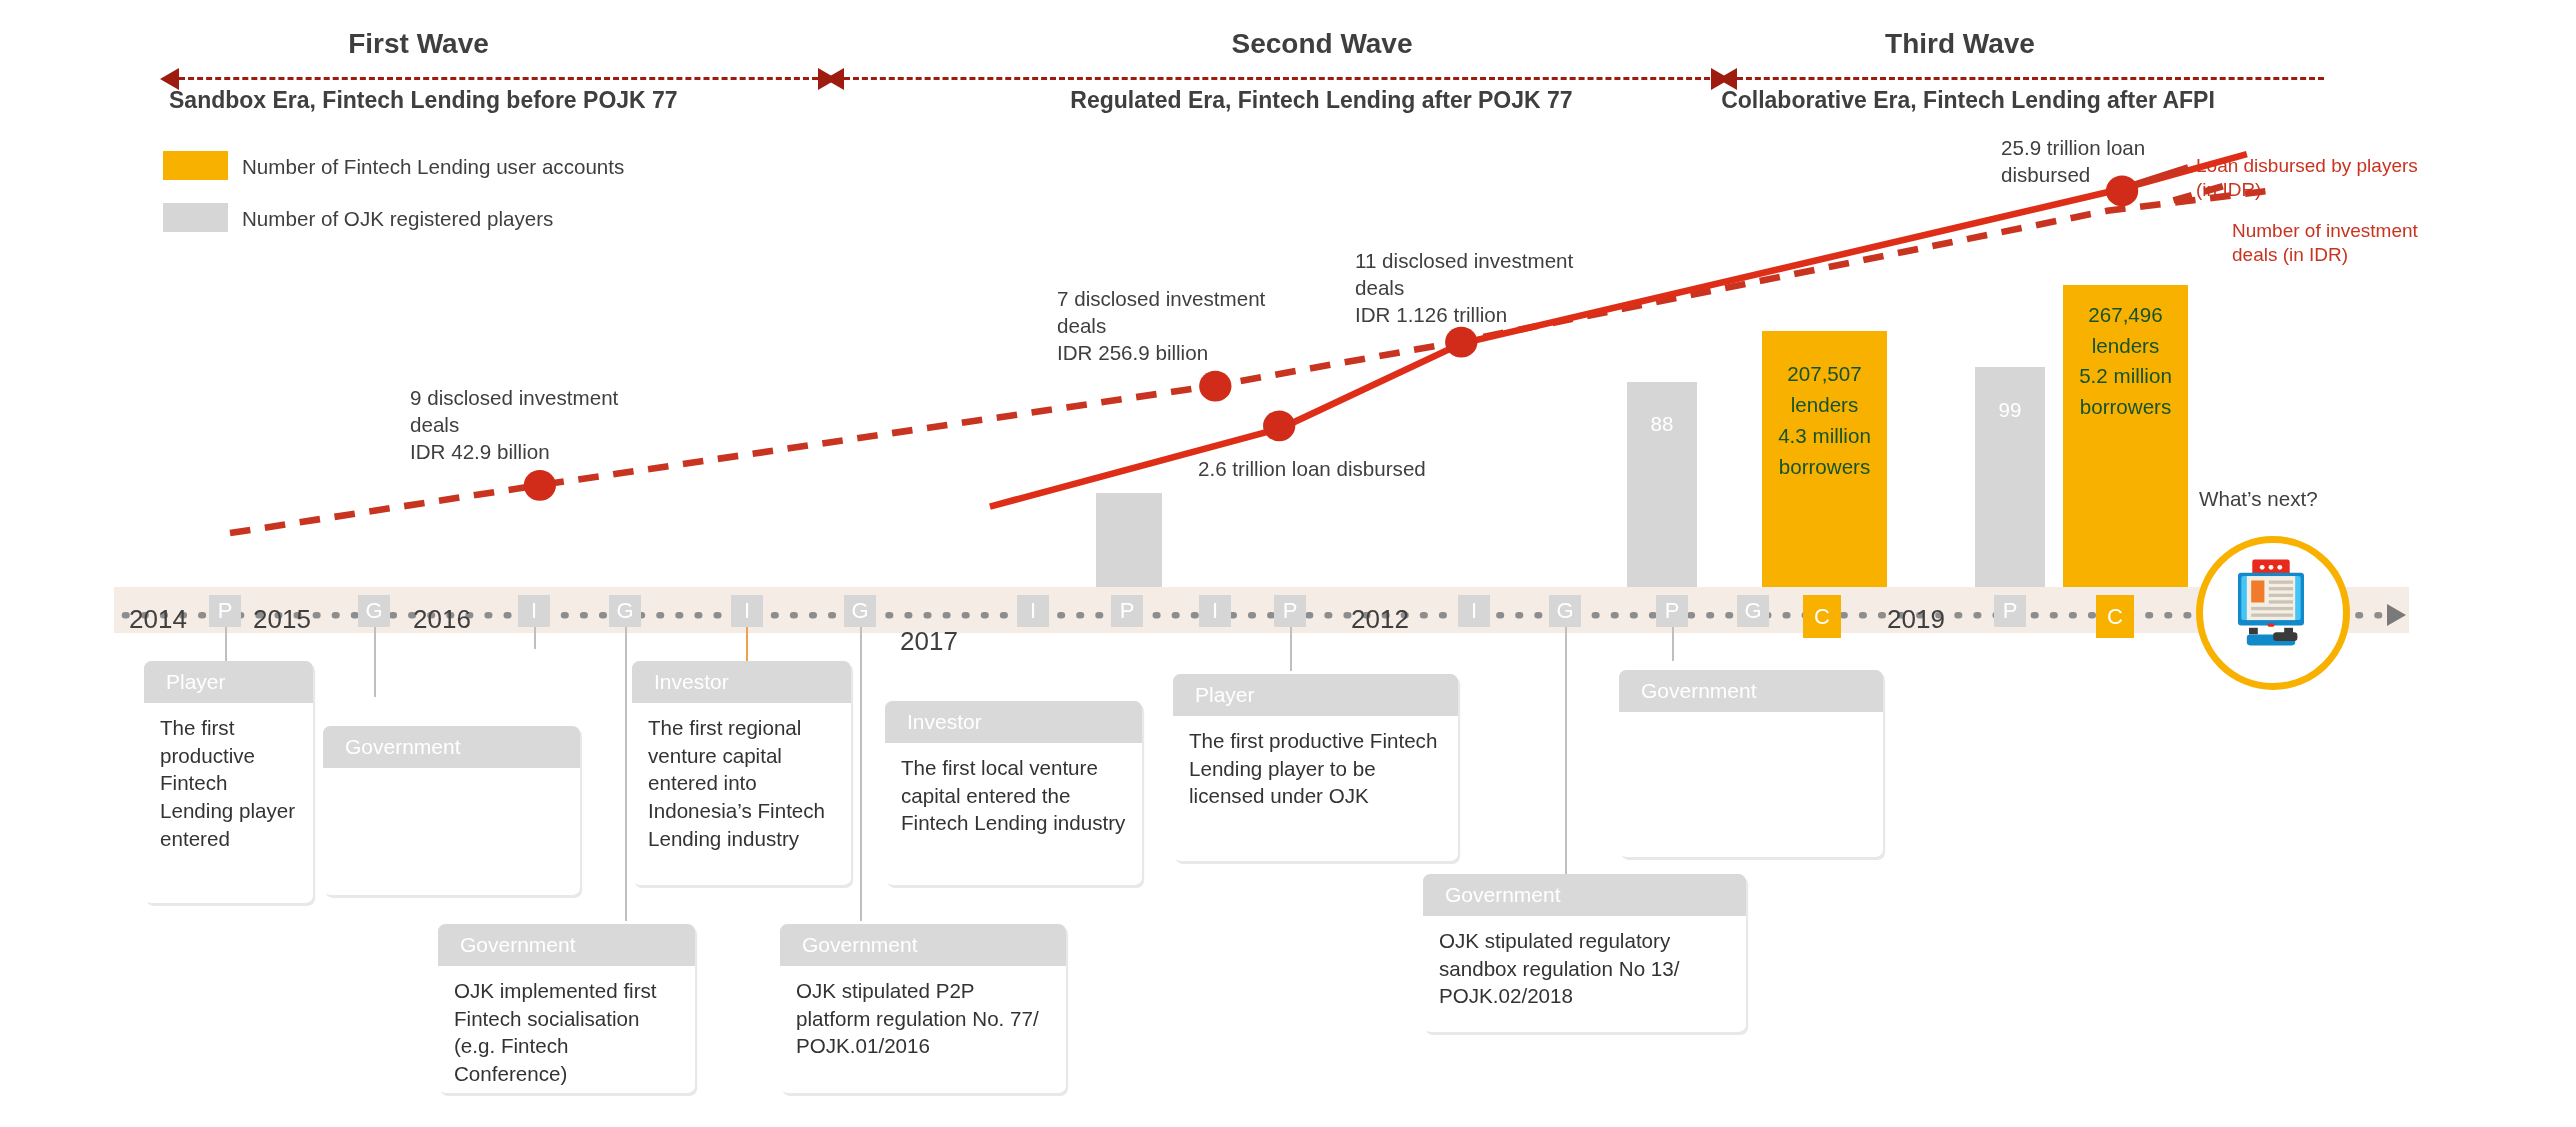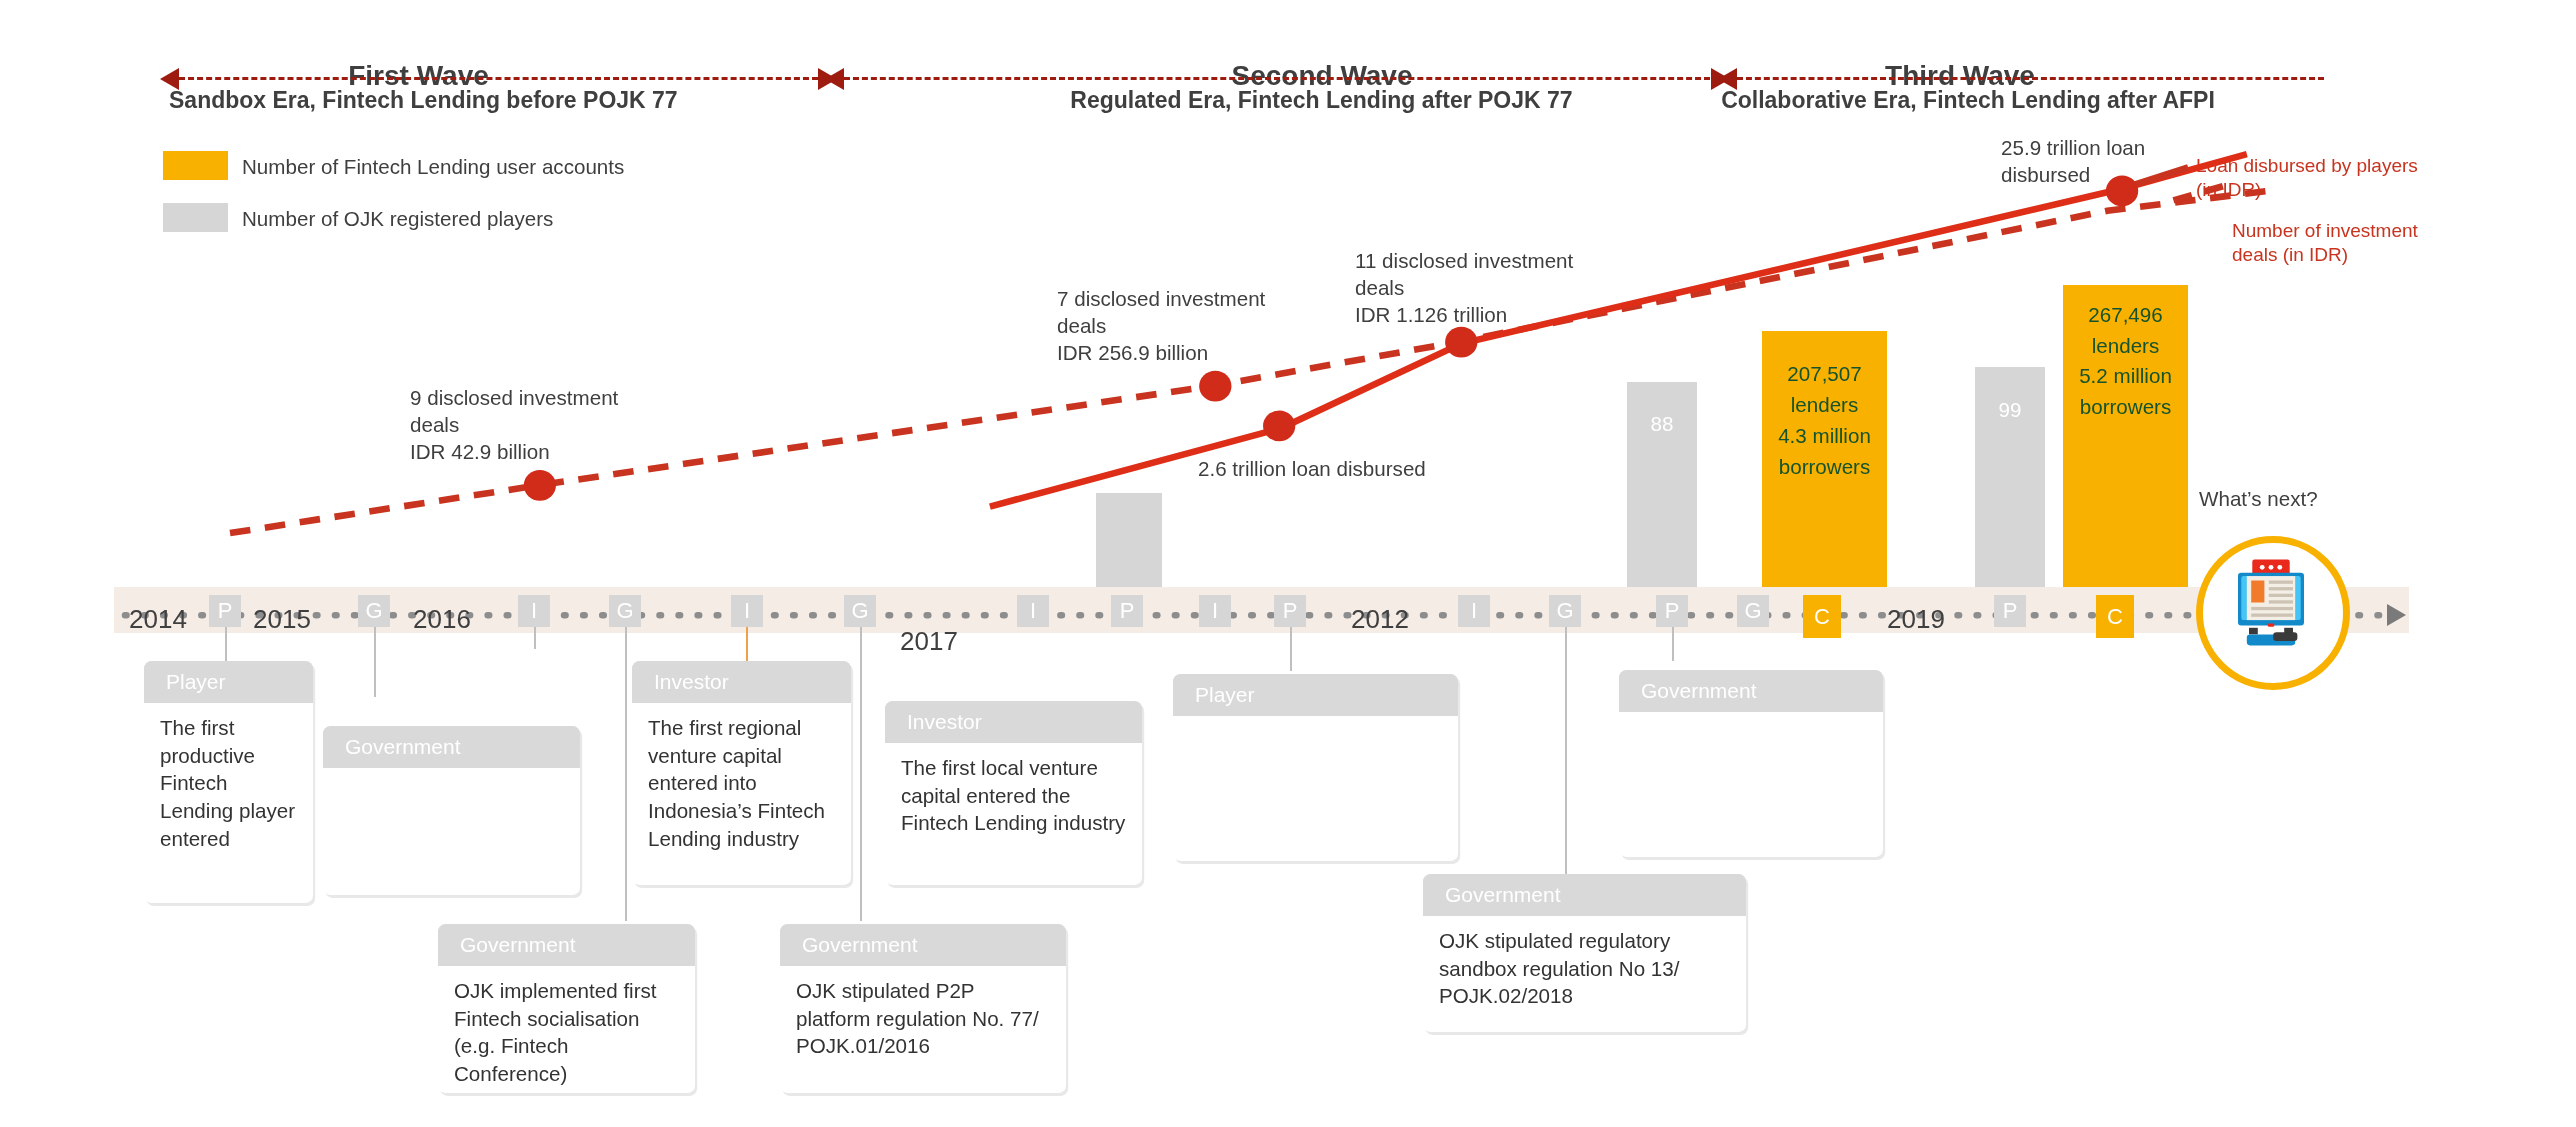--- a/index.html
+++ b/index.html
@@ -6,21 +6,20 @@
   body{
     width:2576px;height:1127px;position:relative;overflow:hidden;
     font-family:"Liberation Sans","DejaVu Sans",sans-serif;
     color:#404040;
   }
 
   
   .wave-title{
     position:absolute;text-align:center;font-weight:bold;font-size:28px;color:#3f3f3f;
     white-space:nowrap;
-    margin-top:32px;
   }
   .wave-sub{
     position:absolute;text-align:center;font-weight:bold;font-size:23px;color:#3f3f3f;
     white-space:nowrap;
   }
   .wave-line{
     position:absolute;height:0;border-top:3.7px dashed #9e1b10;top:77px;
   }
   .arrow-l,.arrow-r{position:absolute;top:68px;width:0;height:0;}
   .arrow-l{border-top:11px solid transparent;border-bottom:11px solid transparent;border-right:19px solid #9e1b10;}
@@ -258,20 +257,21 @@
   <div class="card-body">OJK stipulated P2P platform regulation No. 77/ POJK.01/2016</div>
 </div>
 
 <div class="card" style="left:885px;top:701px;width:257px;height:184px;">
   <div class="card-head">Investor</div>
   <div class="card-body">The first local venture capital entered the Fintech Lending industry</div>
 </div>
 
 <div class="card" style="left:1173px;top:674px;width:285px;height:187px;">
   <div class="card-head">Player</div>
+  <div class="card-body">The first productive Fintech Lending player to be licensed under OJK</div>
 </div>
 
 <div class="card" style="left:1423px;top:874px;width:323px;height:158px;">
   <div class="card-head">Government</div>
   <div class="card-body">OJK stipulated regulatory sandbox regulation No 13/ POJK.02/2018</div>
 </div>
 
 <div class="card" style="left:1619px;top:670px;width:264px;height:187px;">
   <div class="card-head">Government</div>
 </div>

